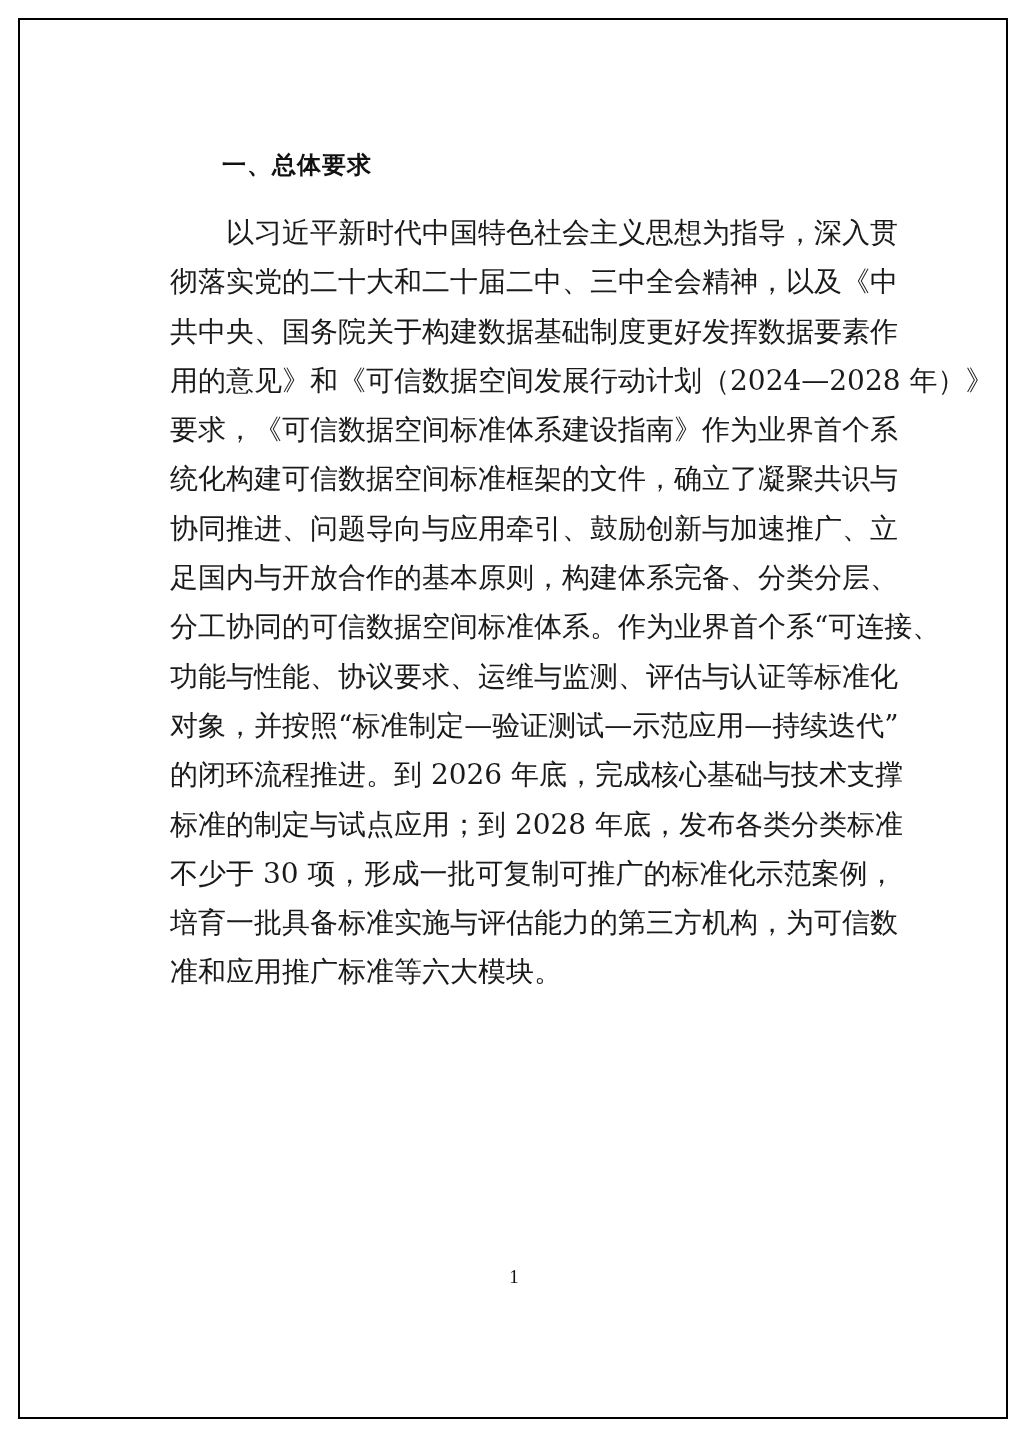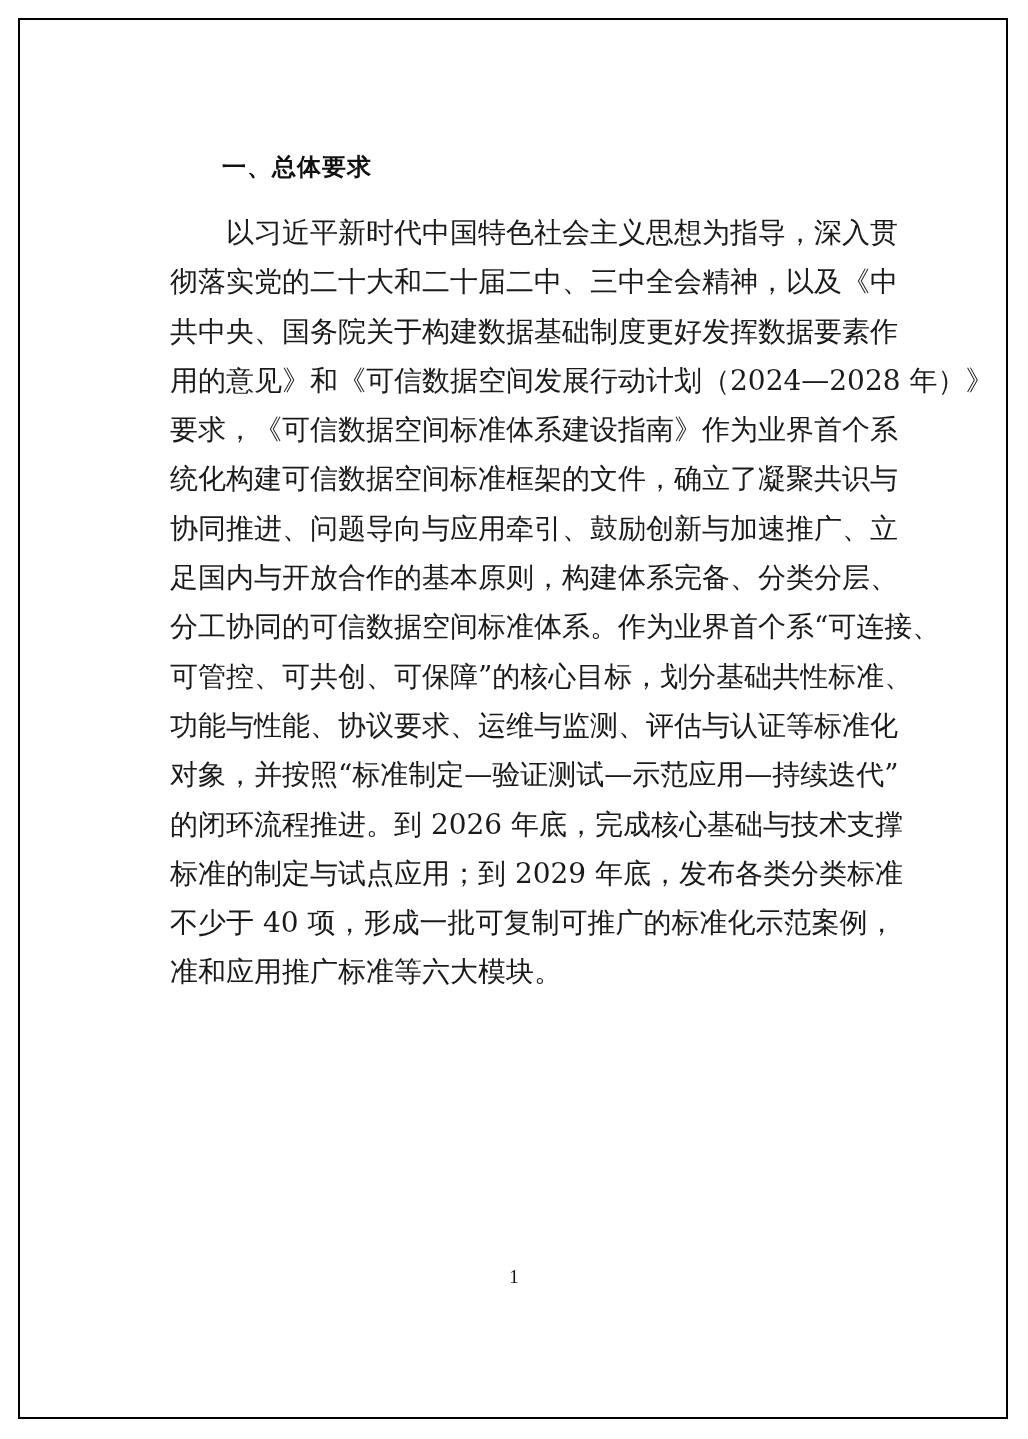--- a/index.html
+++ b/index.html
@@ -19,21 +19,21 @@
     top: 18px;
     width: 990px;
     height: 1401px;
     border: 2px solid #000000;
     box-sizing: border-box;
   }
   .heading {
     position: absolute;
     left: 222px;
     top: 150px;
-    font-family: Liberation Sans, sans-serif;
+    font-family: Liberation Mono, monospace;
     font-weight: bold;
     font-size: 24px;
     color: #111111;
     letter-spacing: 1px;
     line-height: 34px;
     white-space: nowrap;
   }
   .body-text {
     position: absolute;
     left: 170px;
@@ -70,22 +70,22 @@
 <div class="body-text">
   <div class="line" style="text-indent:0;">　　以习近平新时代中国特色社会主义思想为指导，深入贯</div>
   <div class="line">彻落实党的二十大和二十届二中、三中全会精神，以及《中</div>
   <div class="line">共中央、国务院关于构建数据基础制度更好发挥数据要素作</div>
   <div class="line">用的意见》和《可信数据空间发展行动计划（2024—2028 年）》</div>
   <div class="line">要求，《可信数据空间标准体系建设指南》作为业界首个系</div>
   <div class="line">统化构建可信数据空间标准框架的文件，确立了凝聚共识与</div>
   <div class="line">协同推进、问题导向与应用牵引、鼓励创新与加速推广、立</div>
   <div class="line">足国内与开放合作的基本原则，构建体系完备、分类分层、</div>
   <div class="line">分工协同的可信数据空间标准体系。作为业界首个系“可连接、</div>
-  <div class="line">可管控、可共创、可保障”的核心目标，划分基础共性标准、</div>
   <div class="line">功能与性能、协议要求、运维与监测、评估与认证等标准化</div>
   <div class="line">对象，并按照“标准制定—验证测试—示范应用—持续迭代”</div>
   <div class="line">的闭环流程推进。到 2026 年底，完成核心基础与技术支撑</div>
-  <div class="line">标准的制定与试点应用；到 2029 年底，发布各类分类标准</div>
-  <div class="line">不少于 40 项，形成一批可复制可推广的标准化示范案例，</div>
+  <div class="line">标准的制定与试点应用；到 2028 年底，发布各类分类标准</div>
+  <div class="line">不少于 30 项，形成一批可复制可推广的标准化示范案例，</div>
+  <div class="line">培育一批具备标准实施与评估能力的第三方机构，为可信数</div>
   <div class="line">准和应用推广标准等六大模块。</div>
 </div>
 
 <div class="page-number">1</div>
 
 </body></html>

